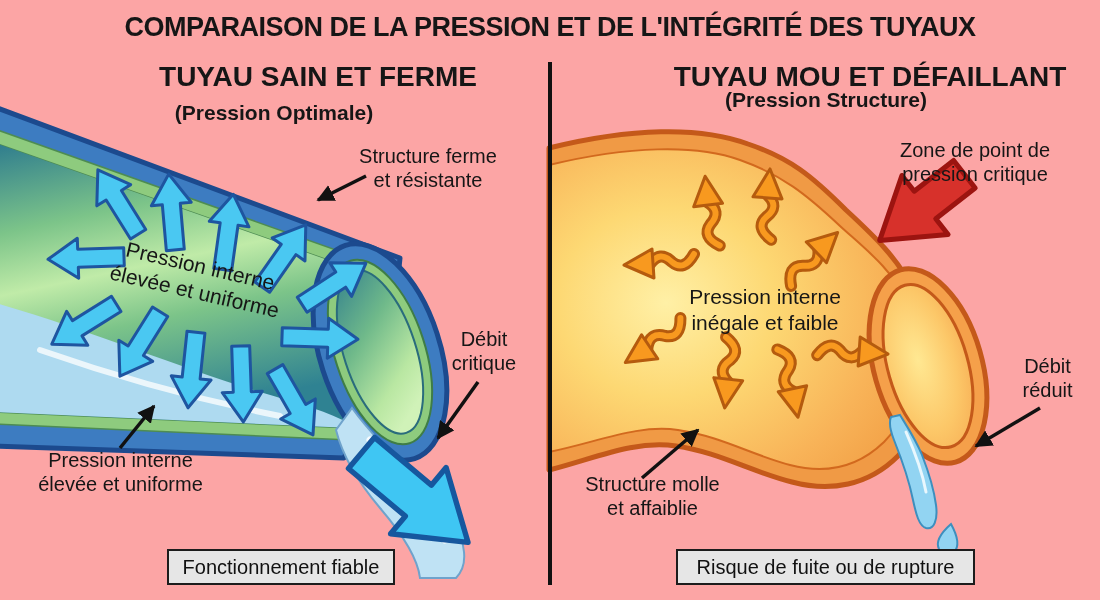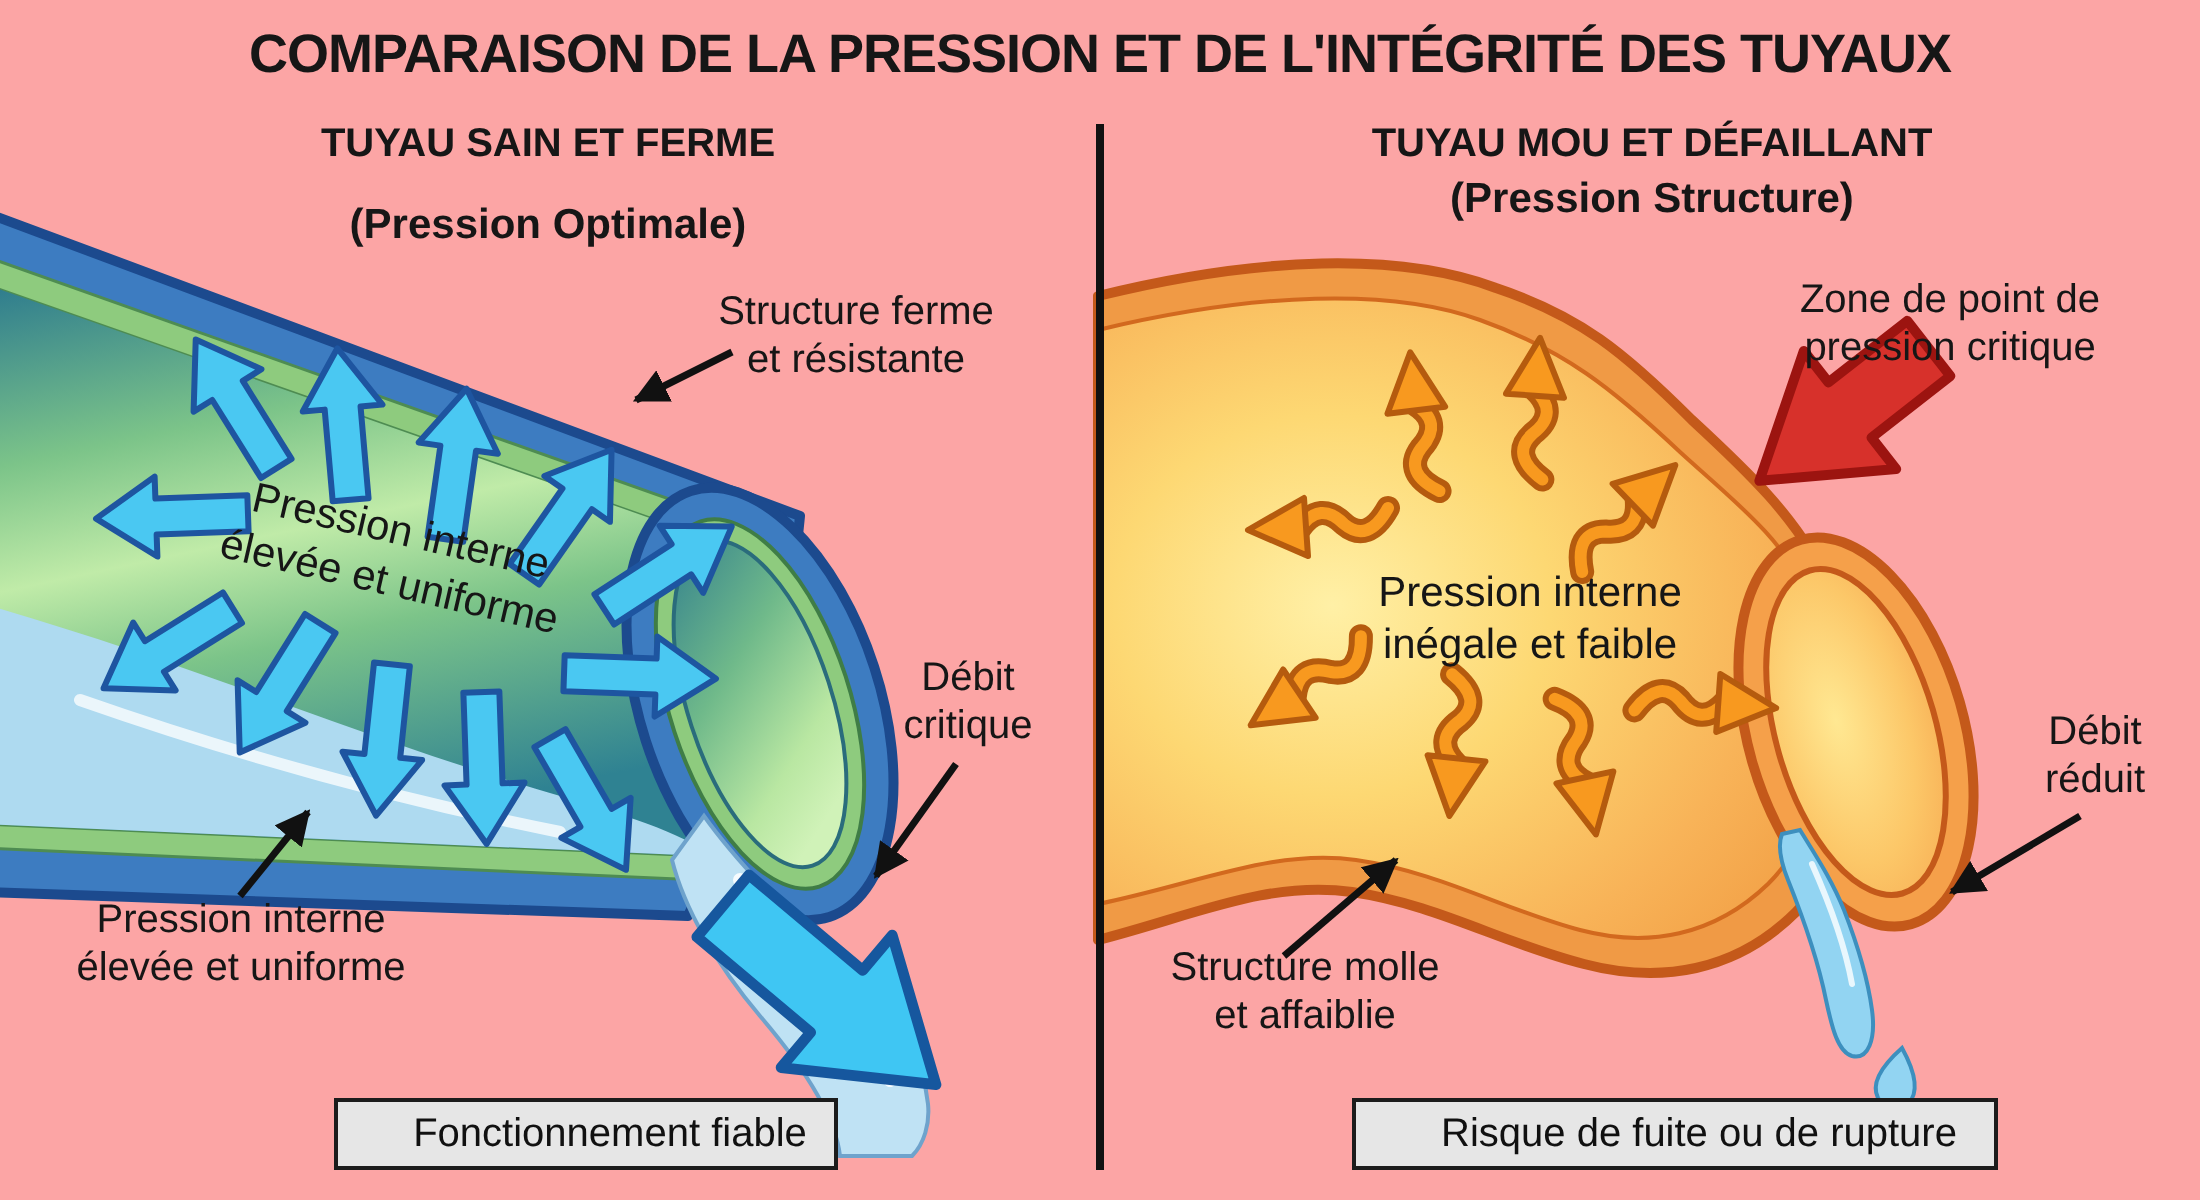--- a/index.html
+++ b/index.html
@@ -3,39 +3,39 @@
 <meta charset="utf-8">
 <style>
   html,body{margin:0;padding:0;background:#ffffff;}
   #stage{
     position:relative;width:1100px;height:600px;overflow:hidden;
     background:#fca5a5;font-family:"Liberation Sans",sans-serif;color:#141414;
   }
   #art{position:absolute;left:0;top:0;z-index:0;}
   .txt{position:absolute;text-align:center;line-height:1.22;color:#161616;z-index:3;}
   #title{left:0;top:11px;width:1100px;font-size:27px;font-weight:bold;letter-spacing:-0.5px;}
-  .panel-heading{font-size:20px;font-weight:bold;}
+  .panel-heading{font-size:28px;font-weight:bold;margin-left:44px;}
   .panel-sub{font-size:21px;font-weight:bold;}
   #lheading{left:0;top:60px;width:548px;}
   #lsub{left:0;top:87px;width:548px;margin-top:13px;}
   #rheading{left:552px;top:60px;width:548px;}
   #rsub{left:552px;top:87px;width:548px;}
   .lbl{font-size:20px;}
   .lbl span{display:block;}
   #lbl-structure-ferme{left:352px;top:144px;width:152px;}
   #lbl-pression-int-left{left:100px;top:253px;width:195px;font-size:21px;transform:rotate(13deg);}
   #lbl-pression-bottom{left:18px;top:448px;width:205px;}
   #lbl-debit-efficace{left:435px;top:327px;width:98px;}
   #lbl-zone{left:892px;top:138px;width:166px;}
   #lbl-pression-int-right{left:665px;top:284px;width:200px;font-size:21px;}
   #lbl-structure-molle{left:580px;top:472px;width:145px;}
   #lbl-debit-reduit{left:1000px;top:354px;width:95px;}
   .status-box{
     position:absolute;z-index:3;background:#e6e6e6;border:2px solid #1c1c1c;
-    font-size:20px;color:#111;text-align:center;line-height:32px;height:32px;padding-left:24px;
+    font-size:20px;color:#111;text-align:center;line-height:32px;height:32px;
   }
   #box-left{left:167px;top:549px;width:224px;}
   #box-right{left:676px;top:549px;width:295px;text-align:center;}
   #divider{position:absolute;left:548px;top:62px;width:4px;height:523px;background:#111;z-index:2;}
 </style>
 </head>
 <body>
 
 <div id="stage">
 

